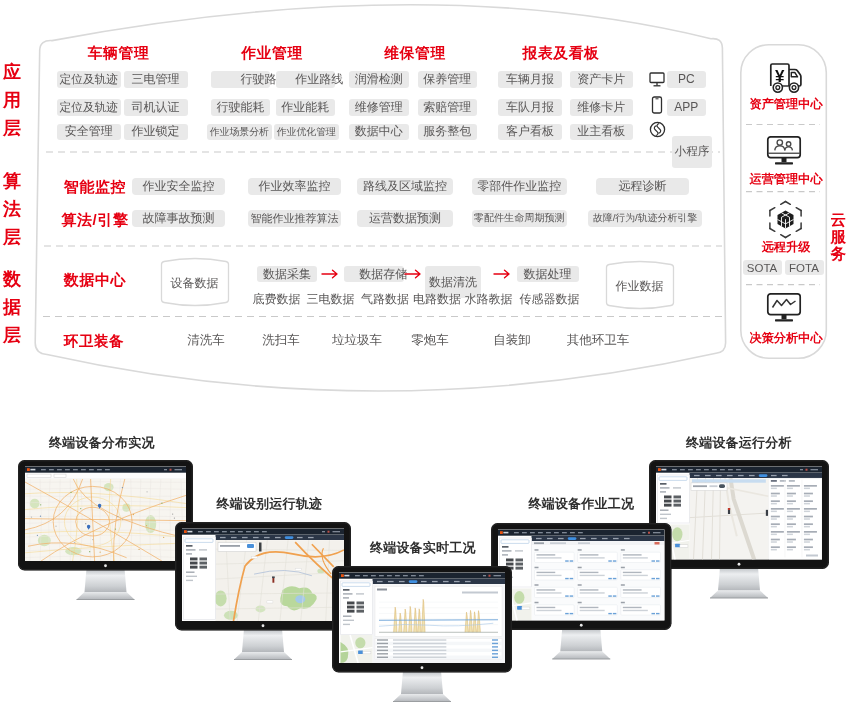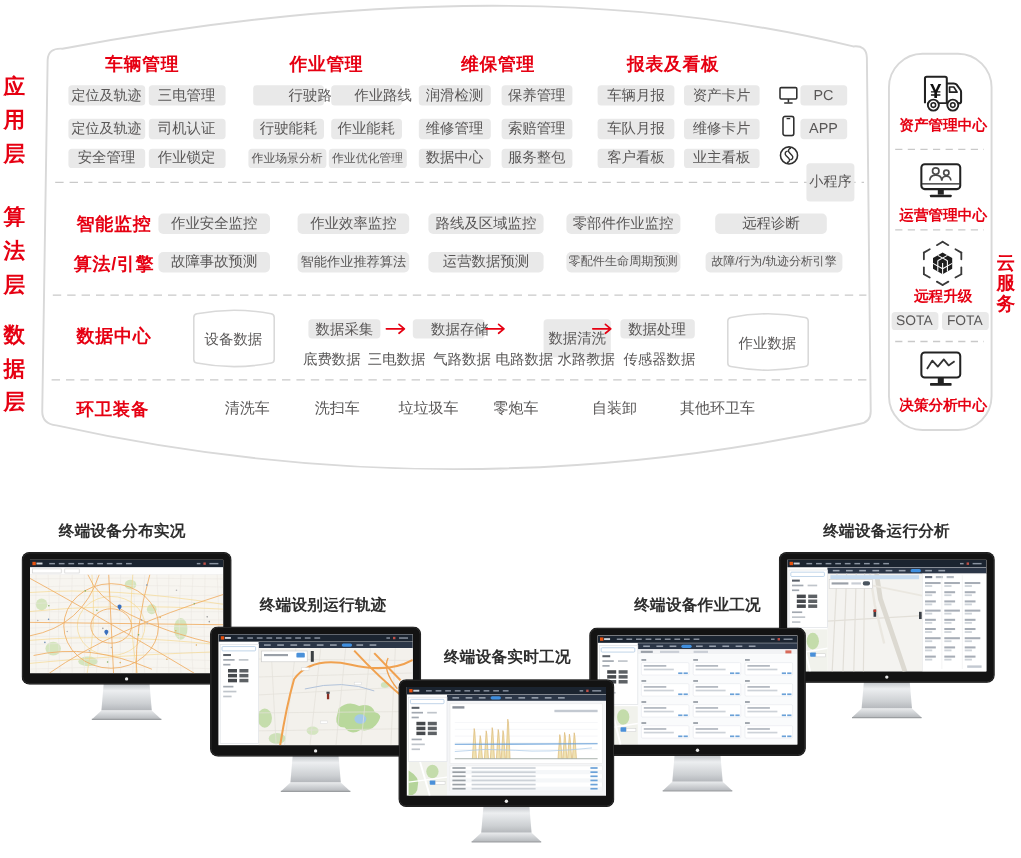--- a/index.html
+++ b/index.html
@@ -147,21 +147,21 @@
 
 <svg class="abs" style="left:603px;top:257px" width="74" height="56" viewBox="0 0 74 56">
 <path d="M 6 7.5 Q 37 1.5 68 7.5 Q 70.5 8 70.5 10.5 L 70.5 45.5 Q 70.5 48 68 48.5 Q 37 54.5 6 48.5 Q 3.5 48 3.5 45.5 L 3.5 10.5 Q 3.5 8 6 7.5 Z" fill="#fff" stroke="#d9d9d9" stroke-width="1.3"></path>
 </svg>
 <div class="gt" style="left:607px;top:278px;width:65px;text-align:center;font-size:12px;">作业数据</div>
 
 <div class="gbox" style="left:257px;top:266px;width:60px;height:16px;font-size:12px;border-radius:3px;">数据采集</div>
 
 <div class="gbox" style="left:343.5px;top:266px;width:60.5px;height:16px;font-size:12px;border-radius:3px;padding-left:19px;">数据存储</div>
 
-<div class="gbox" style="left:425px;top:266px;width:56px;height:32px;font-size:12px;border-radius:3px;margin-left:28px;">数据清洗</div>
+<div class="gbox" style="left:425px;top:266px;width:56px;height:32px;font-size:12px;border-radius:3px;">数据清洗</div>
 
 <div class="gbox" style="left:516.5px;top:266px;width:62px;height:16px;font-size:12px;border-radius:3px;">数据处理</div>
 
 <svg class="abs" style="left:0;top:0" width="851" height="715" viewBox="0 0 851 715">
 <g stroke="#e60012" stroke-width="1.4" fill="none" stroke-linecap="round" stroke-linejoin="round">
 <path d="M 322 274 L 337 274 M 332.5 270.3 L 337 274 L 332.5 277.7"></path>
 <path d="M 405 274 L 420 274 M 415.5 270.3 L 420 274 L 415.5 277.7"></path>
 <path d="M 494 274 L 509 274 M 504.5 270.3 L 509 274 L 504.5 277.7"></path>
 </g>
     </svg>

